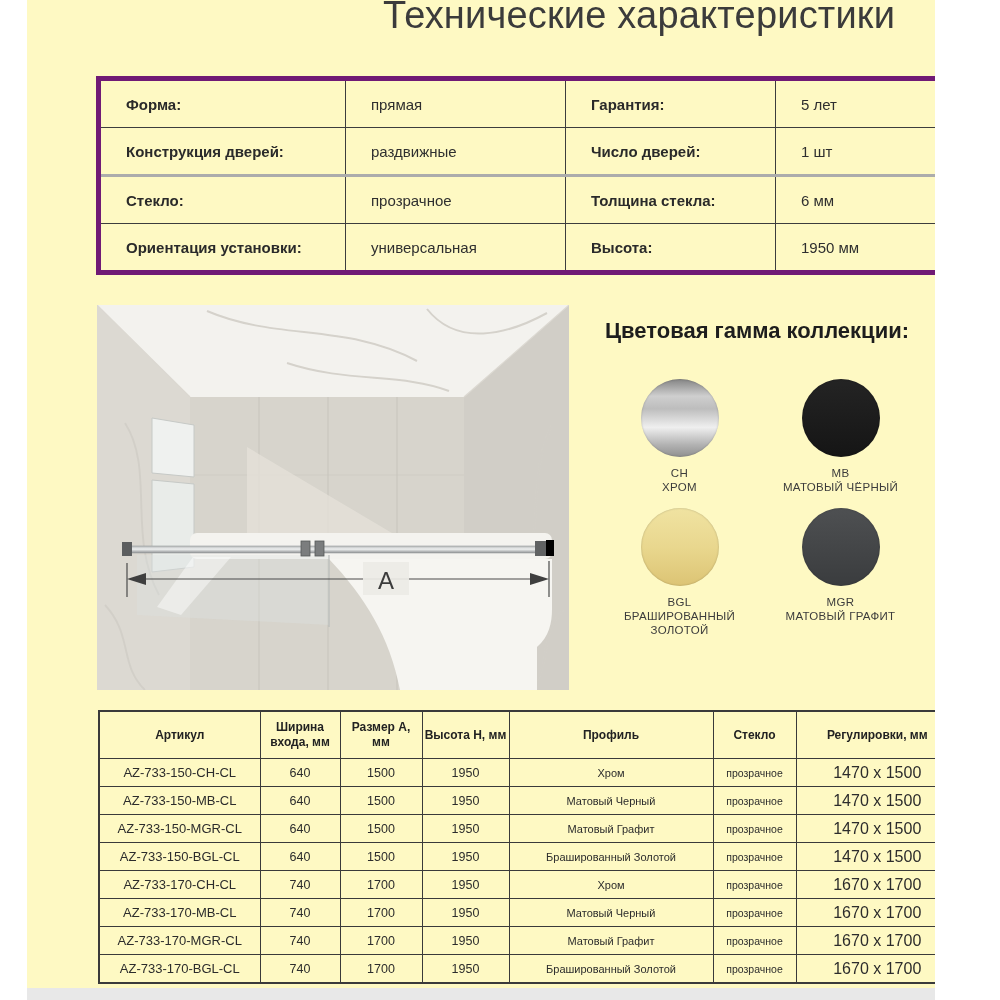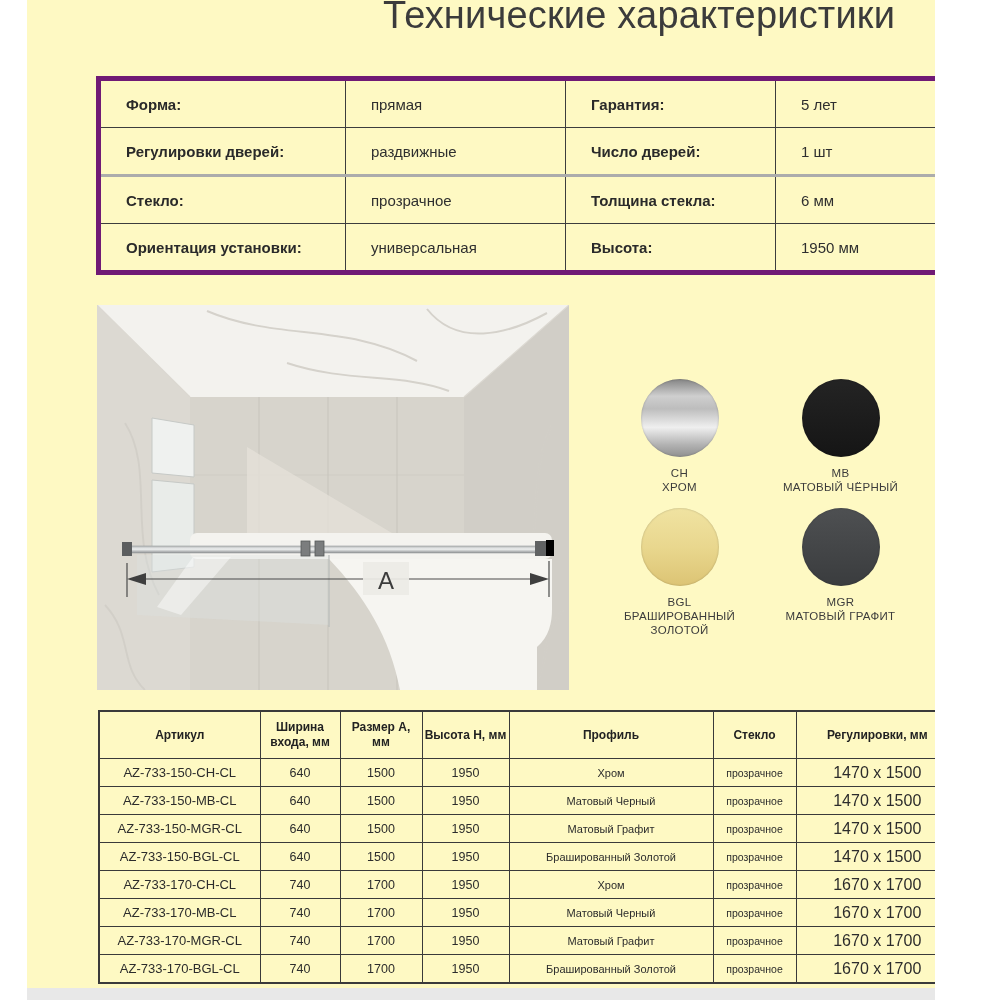--- a/index.html
+++ b/index.html
@@ -88,21 +88,21 @@
         <col style="width:186px">
       </colgroup>
     <tbody>
       <tr>
         <td class="lbl">Форма:</td>
         <td class="val">прямая</td>
         <td class="lbl">Гарантия:</td>
         <td class="val">5 лет</td>
       </tr>
       <tr>
-        <td class="lbl">Регулировки дверей:</td>
+        <td class="lbl">Конструкция дверей:</td>
         <td class="val">раздвижные</td>
         <td class="lbl">Число дверей:</td>
         <td class="val">1 шт</td>
       </tr>
       <tr class="sep">
         <td class="lbl">Стекло:</td>
         <td class="val">прозрачное</td>
         <td class="lbl">Толщина стекла:</td>
         <td class="val">6 мм</td>
       </tr>
@@ -183,20 +183,21 @@
         <line x1="452" y1="256" x2="452" y2="292" stroke="#4a4a4a" stroke-width="1.2"></line>
         <line x1="38" y1="274" x2="444" y2="274" stroke="#4a4a4a" stroke-width="1.2"></line>
         <polygon points="30,274 49,268 49,280" fill="#3f3f3f"></polygon>
         <polygon points="452,274 433,268 433,280" fill="#3f3f3f"></polygon>
         <rect x="266" y="257" width="46" height="33" fill="#eceae6" opacity="0.92"></rect>
         <text x="289" y="284" font-size="24" fill="#3c3c3c" text-anchor="middle">А</text>
       </g>
     </svg>
   </div>
 
+  <h2 class="palette-title">Цветовая гамма коллекции:</h2>
 
   <div class="palette">
     <div class="swatch">
       <div class="swatch-circle" style="background: linear-gradient(rgb(132, 132, 132) 0%, rgb(207, 207, 207) 22%, rgb(189, 189, 189) 38%, rgb(239, 239, 239) 62%, rgb(179, 179, 179) 84%, rgb(143, 143, 143) 100%);"></div>
       <div class="swatch-code">CH</div>
       <div class="swatch-name">ХРОМ</div>
     </div>
     <div class="swatch">
       <div class="swatch-circle" style="background: linear-gradient(rgb(36, 36, 36) 0%, rgb(21, 21, 21) 100%);"></div>
       <div class="swatch-code">MB</div>

